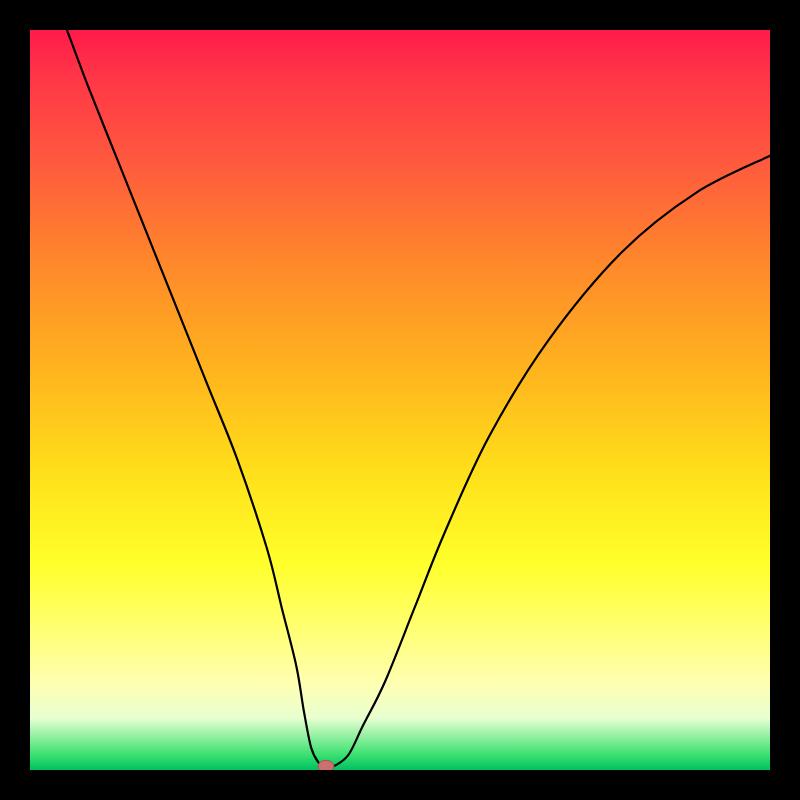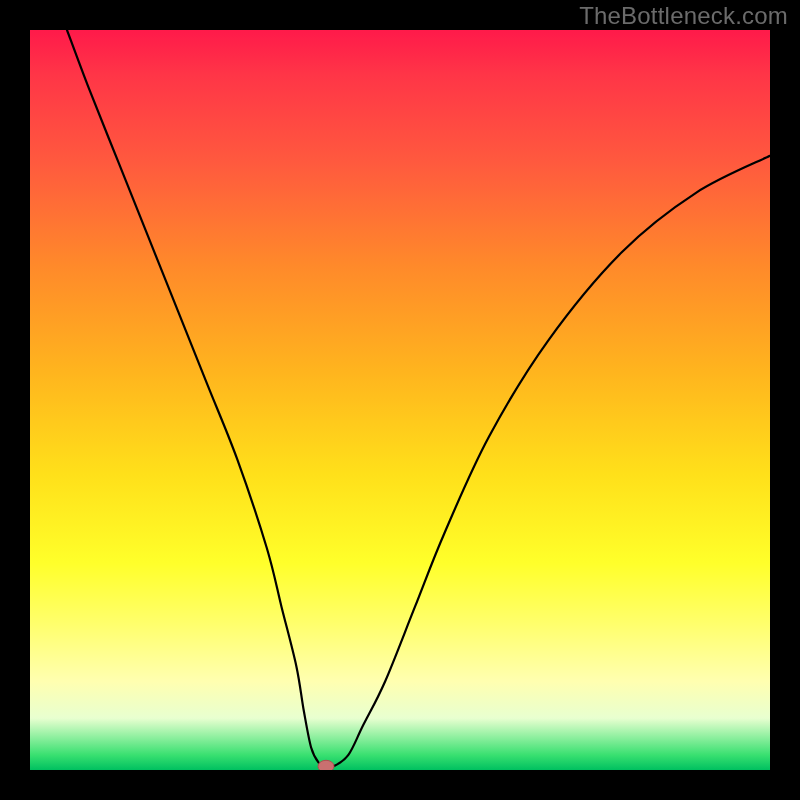--- a/index.html
+++ b/index.html
@@ -71,21 +71,20 @@
   .marker {
     fill: #c97070;
     stroke: #b05050;
     stroke-width: 1;
   }
 </style>
 </head>
 <body>
 
 <div class="frame">
-  <div class="attribution">TheBottleneck.com</div>
   <div class="plot">
     <div class="gradient-bg"></div>
     <svg class="curve" viewBox="0 0 740 740" preserveAspectRatio="none">
       <path id="curve-path" d="M 37.00 0.00 C 40.70 9.87, 50.57 37.00, 59.20 59.20 C 67.83 81.40, 78.93 108.53, 88.80 133.20 C 98.67 157.87, 108.53 182.53, 118.40 207.20 C 128.27 231.87, 138.13 256.53, 148.00 281.20 C 157.87 305.87, 167.73 330.53, 177.60 355.20 C 187.47 379.87, 197.33 402.07, 207.20 429.20 C 217.07 456.33, 229.40 493.33, 236.80 518.00 C 244.20 542.67, 246.67 557.47, 251.60 577.20 C 256.53 596.93, 262.70 619.13, 266.40 636.40 C 270.10 653.67, 271.33 667.23, 273.80 680.80 C 276.27 694.37, 278.73 709.17, 281.20 717.80 C 283.67 726.43, 286.13 729.52, 288.60 732.60 C 291.07 735.68, 293.53 735.68, 296.00 736.30 C 298.47 736.92, 299.70 738.15, 303.40 736.30 C 307.10 734.45, 313.27 731.98, 318.20 725.20 C 323.13 718.42, 326.83 707.93, 333.00 695.60 C 339.17 683.27, 346.57 670.93, 355.20 651.20 C 363.83 631.47, 374.93 601.87, 384.80 577.20 C 394.67 552.53, 402.07 531.57, 414.40 503.20 C 426.73 474.83, 441.53 439.07, 458.80 407.00 C 476.07 374.93, 495.80 341.63, 518.00 310.80 C 540.20 279.97, 567.33 246.67, 592.00 222.00 C 616.67 197.33, 641.33 178.83, 666.00 162.80 C 690.67 146.77, 727.67 131.97, 740.00 125.80"></path>
       <ellipse id="marker" class="marker" cx="296.00" cy="736.30" rx="8" ry="6"></ellipse>
     </svg>
   </div>
 </div>
 
 </body></html>

